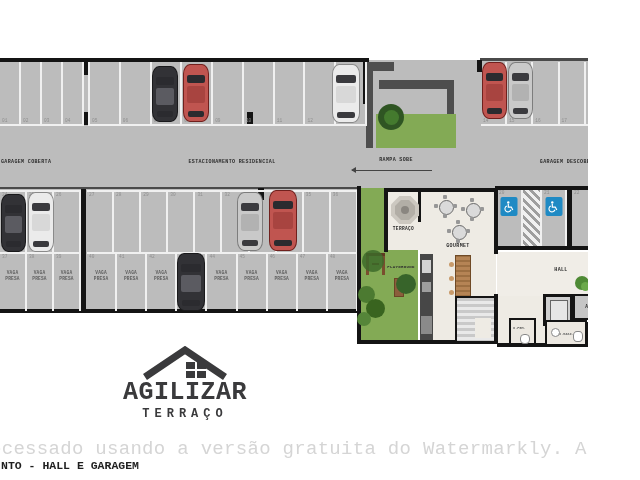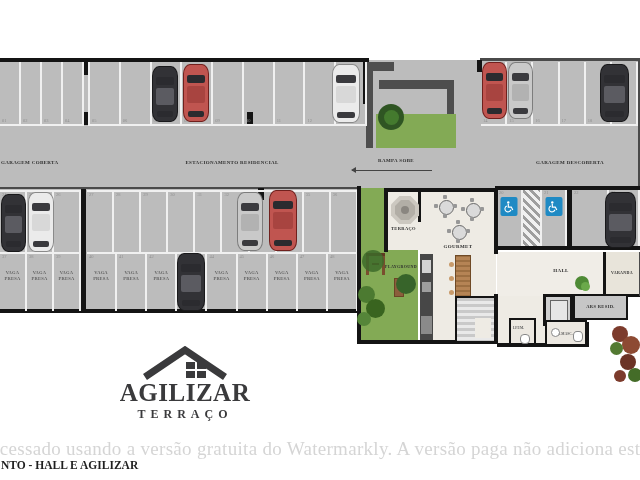--- a/index.html
+++ b/index.html
@@ -1,17 +1,17 @@
 <!DOCTYPE html>
 <html><head>
 <meta charset="utf-8">
 <style>
   html,body{margin:0;padding:0;background:#fff;}
-  #stage{position:relative;width:640px;height:480px;background:#fff;overflow:hidden;
-         font-family:Liberation Serif, serif;}
+  #stage{position:relative;width:588px;height:480px;background:#fff;overflow:hidden;
+         font-family:Liberation Mono, monospace;}
   .abs{position:absolute;}
   .asphalt{position:absolute;background:#bcbcbc;}
   .wall{position:absolute;background:#141414;}
   .gline{position:absolute;background:#4a4a4a;}
   .prow{position:absolute;display:flex;}
   .sp{flex:1;position:relative;border-right:2px solid #f0f0f0;}
   .sp:last-child{border-right:2px solid #f0f0f0;}
   .tb{border-bottom:2px solid #f0f0f0;}
   .bl{border-left:2px solid #f0f0f0;}
   .bt{border-top:2px solid #f0f0f0;}
@@ -444,14 +444,14 @@
           <rect x="58" y="16" width="9" height="7"></rect>
         <rect x="47" y="25" width="9" height="7"></rect>
           <rect x="58" y="25" width="9" height="7"></rect>
       </g>
     </svg>
     <div class="nm">AGILIZAR</div>
     <div class="sb">TERRAÇO</div>
   </div>
 
   <div id="wm">ocessado usando a versão gratuita do Watermarkly. A versão paga não adiciona esta mar</div>
-  <div id="ft">NTO - HALL E AGILIZAR</div>
+  <div id="ft">NTO - HALL E GARAGEM</div>
 </div>
 
 </body></html>

